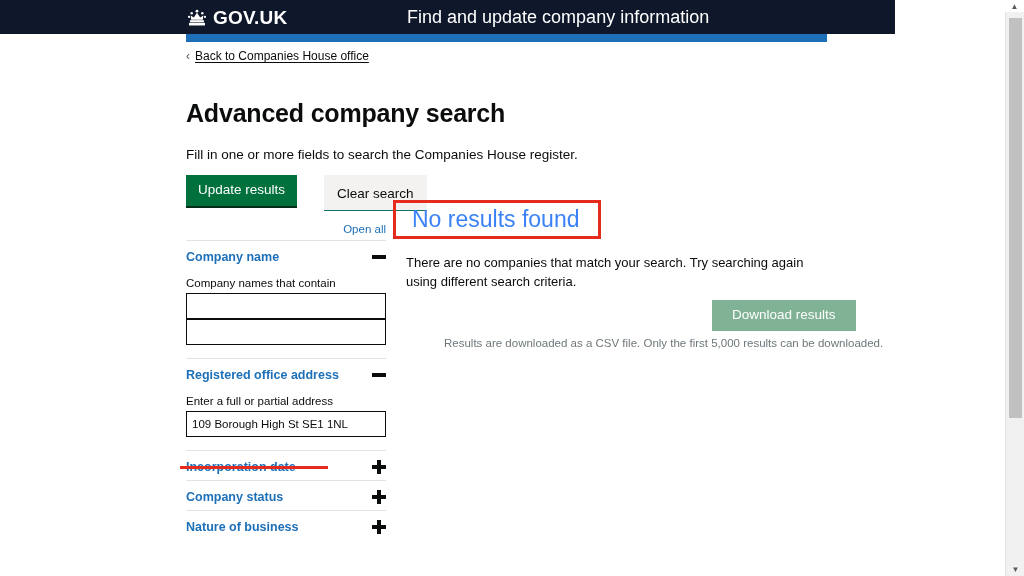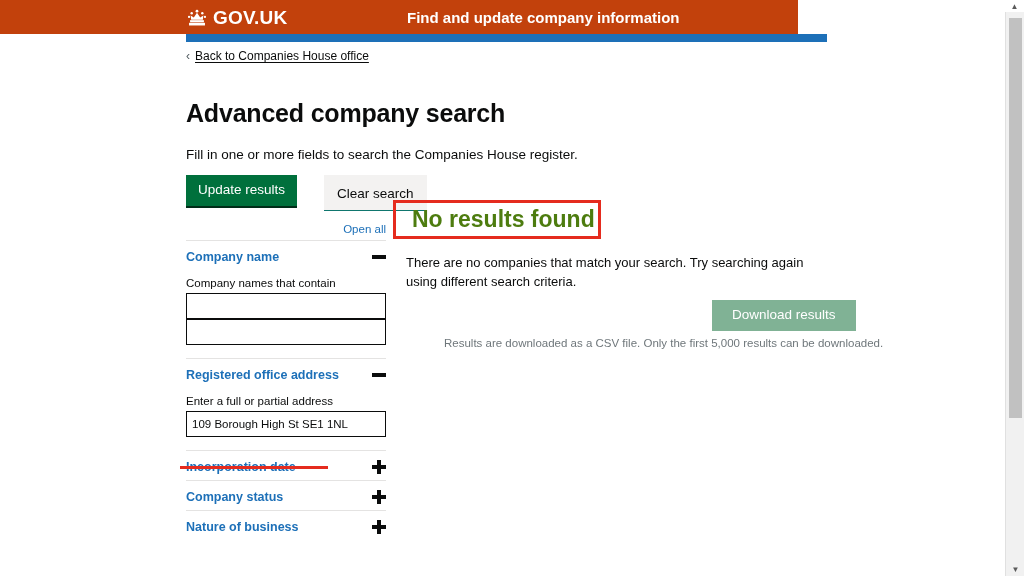--- a/index.html
+++ b/index.html
@@ -13,22 +13,22 @@
     position: relative;
     width: 1024px; height: 576px;
     background: #ffffff;
     overflow: hidden;
   }
 
   
   .govuk-header {
     position: absolute;
     top: 0; left: 0;
-    width: 798px; height: 34px;
-    background: #c2410c;
+    width: 895px; height: 34px;
+    background: #0f172a;
     display: flex;
     align-items: center;
   }
   .header-logo {
     position: absolute;
     left: 186px;
     display: flex;
     align-items: center;
     gap: 5px;
     text-decoration: none;
@@ -38,22 +38,22 @@
     color: #ffffff;
     font-size: 19px;
     font-weight: bold;
     letter-spacing: 0.2px;
     line-height: 1;
   }
   .header-service-name {
     position: absolute;
     left: 407px;
     color: #ffffff;
-    font-size: 15px;
-    font-weight: bold;
+    font-size: 18px;
+    font-weight: normal;
     line-height: 1;
   }
 
   
   .blue-strip {
     position: absolute;
     top: 34px; left: 186px;
     width: 641px; height: 8px;
     background: #1d70b8;
   }
@@ -208,22 +208,22 @@
   }
 
   
   .results { position: absolute; top: 0; left: 406px; width: 470px; }
   .no-results-wrap {
     position: absolute;
     top: 162px; left: 0;
   }
   .no-results-heading {
     font-size: 23px;
-    font-weight: bold;
-    color: #4d7c0f;
+    font-weight: normal;
+    color: #3b82f6;
     line-height: 1;
     padding: 4px 6px 6px;
   }
   .anno-box {
     position: absolute;
     left: 393px; top: 200px;
     width: 208px; height: 39px;
     border: 3px solid #e52b1e;
     pointer-events: none;
   }

